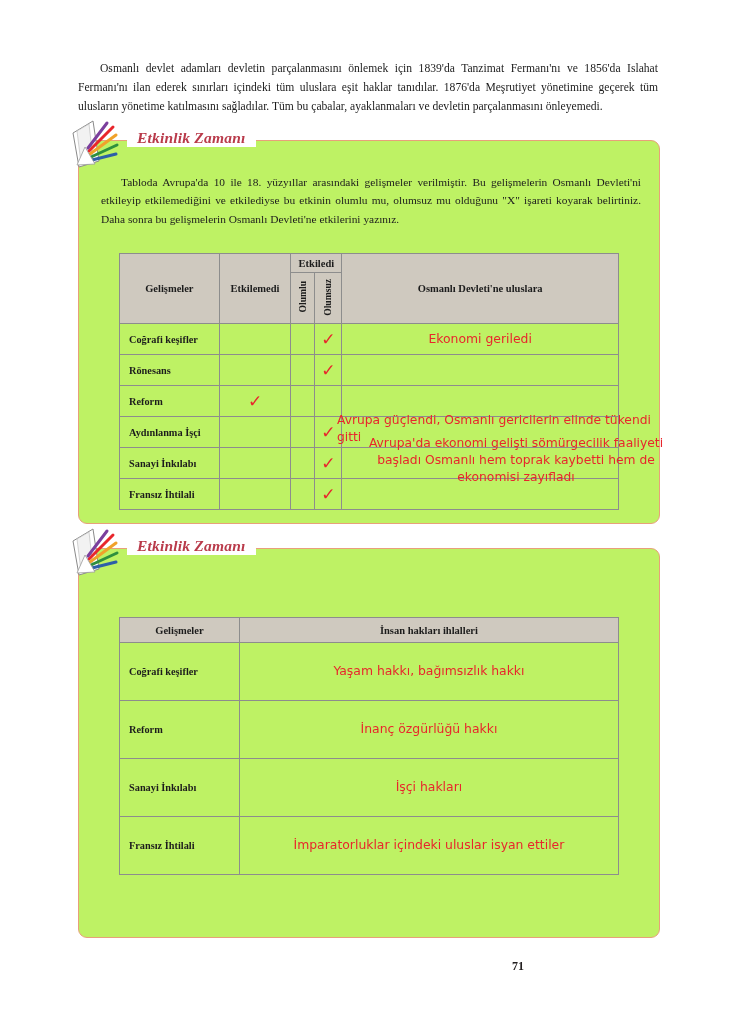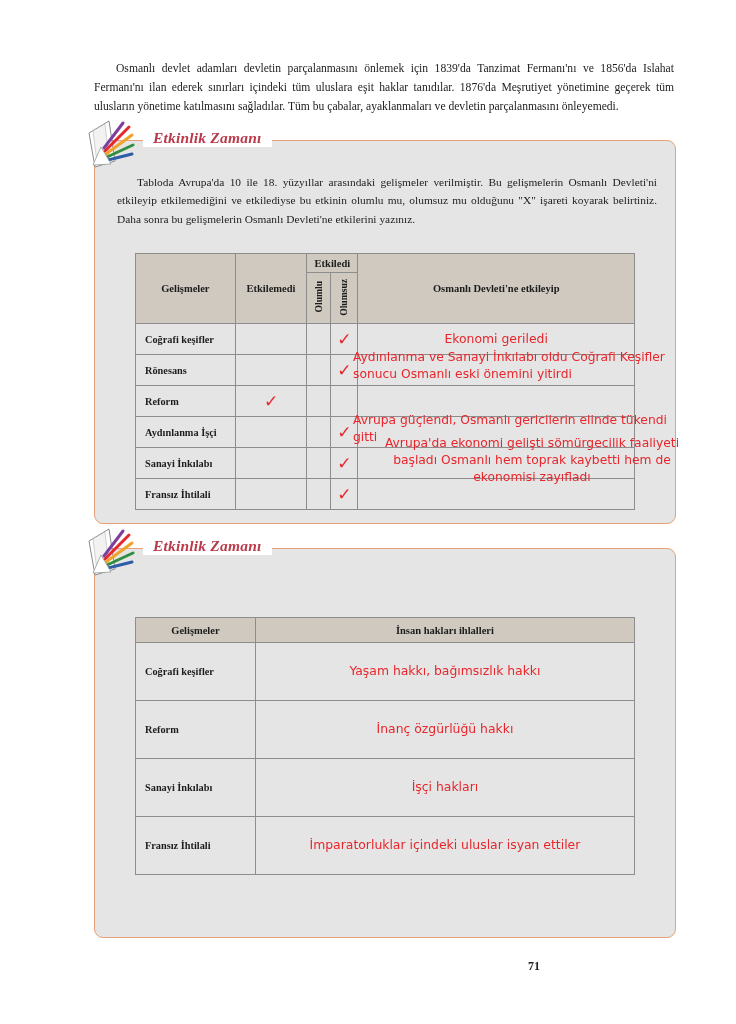--- a/index.html
+++ b/index.html
@@ -10,21 +10,21 @@
     width: 736px;
     height: 1024px;
     background: #ffffff;
     font-family: "Liberation Serif", serif;
     color: #231f20;
     position: relative;
     overflow: hidden;
   }
   .page {
     position: absolute;
-    left: 16px; top: 0;
+    left: 0; top: 0;
     width: 602px;
     height: 1024px;
     text-decoration: underline;
   }
 
   
   .intro {
     position: absolute;
     left: 78px;
     top: 60px;
@@ -34,21 +34,21 @@
     text-align: justify;
     color: #1c1c1c;
   }
   .intro p { margin: 0; text-indent: 22px; }
 
   
   .activity {
     position: absolute;
     border: 1.2px solid #e8a07a;
     border-radius: 9px;
-    background: #e5e5e5;
+    background: #bef264;
   }
   #activity-1 { left: 78px; top: 140px; width: 580px; height: 382px; }
   #activity-2 { left: 78px; top: 548px; width: 580px; height: 388px; }
 
   .act-title {
     position: absolute;
     top: -12px;
     left: 48px;
     background: #ffffff;
     padding: 0 10px;
@@ -204,21 +204,21 @@
         <col style="width:72px">
         <col style="width:24px">
         <col style="width:24px">
         <col style="width:280px">
       </colgroup>
       <tbody>
         <tr>
           <td class="hdr hdr-main" rowspan="2">Gelişmeler</td>
           <td class="hdr hdr-main" rowspan="2">Etkilemedi</td>
           <td class="hdr hdr-top" colspan="2">Etkiledi</td>
-          <td class="hdr hdr-main" rowspan="2">Osmanlı Devleti'ne etkileyip</td>
+          <td class="hdr hdr-main" rowspan="2">Osmanlı Devleti'ne uluslara</td>
         </tr>
         <tr>
           <td class="hdr" style="height:50px">
             <span class="vert">Olumlu</span>
           </td>
           <td class="hdr" style="height:50px">
             <span class="vert">Olumsuz</span>
           </td>
         </tr>
 
@@ -260,21 +260,20 @@
         <tr>
           <td class="rowlabel">Fransız İhtilali</td>
           <td></td>
           <td></td>
           <td class="ink ink-cell" style="font-size:17px">✓</td>
           <td></td>
         </tr>
       </tbody>
     </table>
 
-    <div class="note" style="left:258px; top:208px; width:320px;">Aydınlanma ve Sanayi İnkılabı oldu Coğrafi Keşifler sonucu Osmanlı eski önemini yitirdi</div>
     <div class="note" style="left:286px; top:294px; width:302px; text-align:center;">Avrupa'da ekonomi gelişti sömürgecilik faaliyeti başladı Osmanlı hem toprak kaybetti hem de ekonomisi zayıfladı</div>
     <div class="note" style="left:258px; top:271px; width:330px;">Avrupa güçlendi, Osmanlı gericilerin elinde tükendi gitti</div>
   </div>
 
   <div class="activity" id="activity-2">
 
     <svg class="act-icon" viewBox="0 0 58 52">
       <g transform="translate(4,4)">
         <polygon points="0,12 20,0 26,40 6,46" fill="#ffffff" stroke="#8a8a8a" stroke-width="1"></polygon>
         <polygon points="4,10 16,3 20,38 8,42" fill="#f2f2f2" stroke="#b5b5b5" stroke-width="0.6"></polygon>

